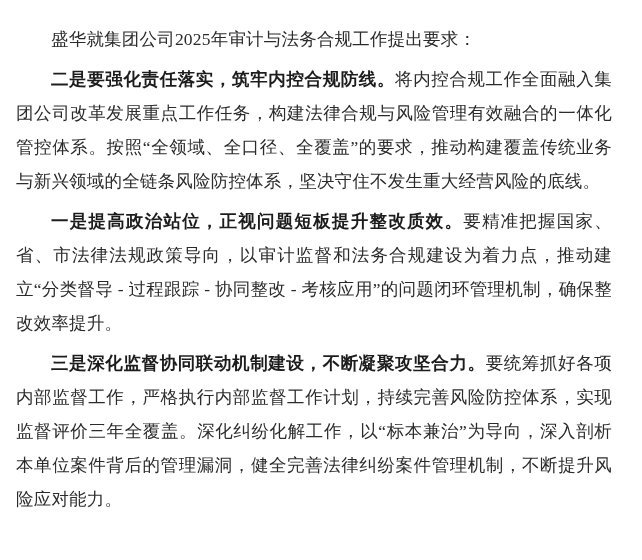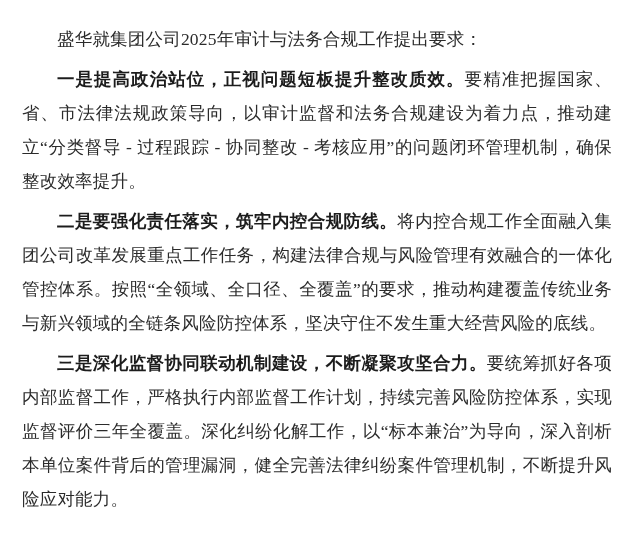--- a/index.html
+++ b/index.html
@@ -9,21 +9,21 @@
   body {
     width: 642px;
     height: 560px;
     background: #ffffff;
     font-family: "Liberation Serif", "DejaVu Serif", serif;
   }
   .page {
     box-sizing: border-box;
     width: 642px;
     height: 560px;
-    padding: 22px 30px 10px 22px;
+    padding: 22px 30px 10px 16px;
     background: #ffffff;
   }
   .para {
     font-size: 17.5px;
     line-height: 34px;
     color: #2b2b2b;
     text-indent: 2em;
     margin: 0 0 6px 0;
     text-align: justify;
     text-justify: inter-ideograph;
@@ -37,19 +37,19 @@
     color: #1c1c1c;
   }
 </style>
 </head>
 <body>
 
 <div class="page">
 
   <p class="para"><span class="lead"></span><span>盛华就集团公司2025年审计与法务合规工作提出要求：</span></p>
 
+  <p class="para"><span class="lead">二是要强化责任落实，筑牢内控合规防线。</span><span>将内控合规工作全面融入集团公司改革发展重点工作任务，构建法律合规与风险管理有效融合的一体化管控体系。按照“全领域、全口径、全覆盖”的要求，推动构建覆盖传统业务与新兴领域的全链条风险防控体系，坚决守住不发生重大经营风险的底线。</span></p>
+
   <p class="para"><span class="lead">一是提高政治站位，正视问题短板提升整改质效。</span><span>要精准把握国家、省、市法律法规政策导向，以审计监督和法务合规建设为着力点，推动建立“分类督导 - 过程跟踪 - 协同整改 - 考核应用”的问题闭环管理机制，确保整改效率提升。</span></p>
-
-  <p class="para"><span class="lead">二是要强化责任落实，筑牢内控合规防线。</span><span>将内控合规工作全面融入集团公司改革发展重点工作任务，构建法律合规与风险管理有效融合的一体化管控体系。按照“全领域、全口径、全覆盖”的要求，推动构建覆盖传统业务与新兴领域的全链条风险防控体系，坚决守住不发生重大经营风险的底线。</span></p>
 
   <p class="para"><span class="lead">三是深化监督协同联动机制建设，不断凝聚攻坚合力。</span><span>要统筹抓好各项内部监督工作，严格执行内部监督工作计划，持续完善风险防控体系，实现监督评价三年全覆盖。深化纠纷化解工作，以“标本兼治”为导向，深入剖析本单位案件背后的管理漏洞，健全完善法律纠纷案件管理机制，不断提升风险应对能力。</span></p>
 
 </div>
 
 </body></html>

